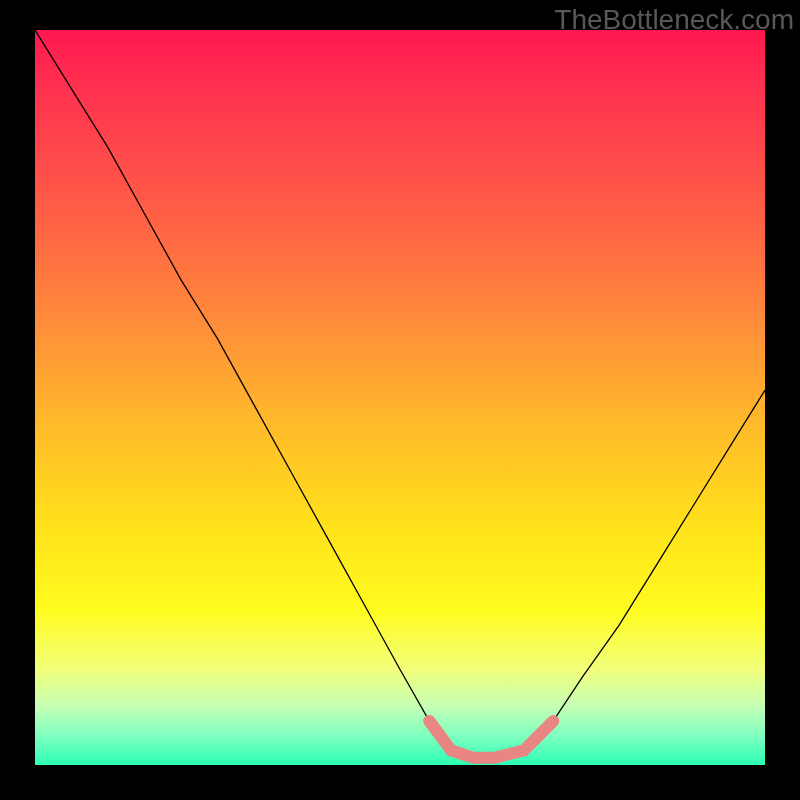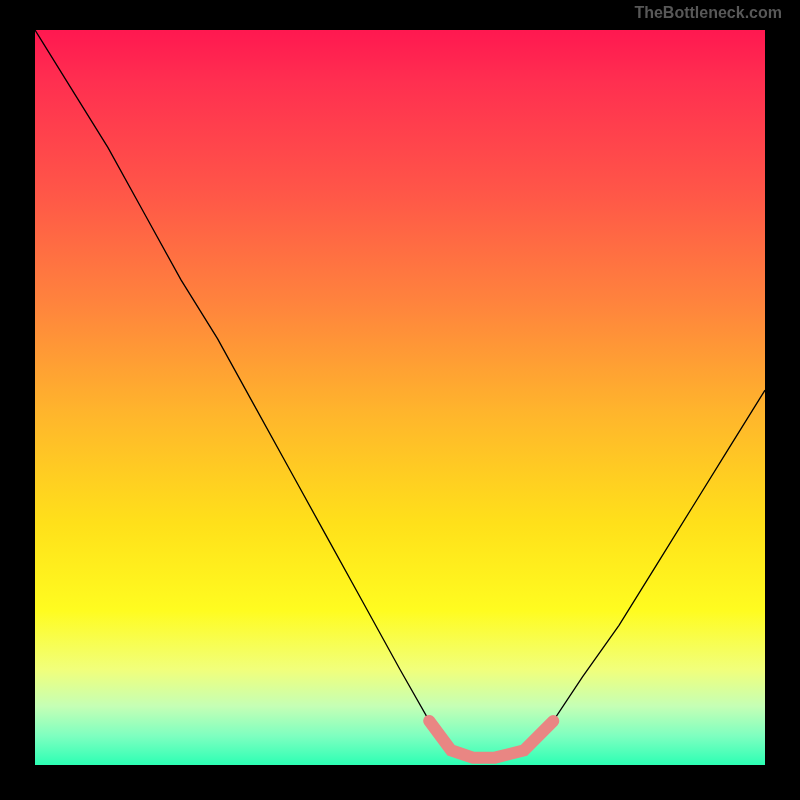--- a/index.html
+++ b/index.html
@@ -7,24 +7,24 @@
     padding: 0;
     width: 800px;
     height: 800px;
     background: #000;
     position: relative;
     font-family: Arial, sans-serif;
   }
   .watermark {
     position: absolute;
     top: 4px;
-    right: 18px;
+    right: 6px;
     color: #585858;
-    font-size: 16px;
-    font-weight: 700;
+    font-size: 28px;
+    font-weight: 400;
     z-index: 10;
   }
   .plot-area {
     position: absolute;
     left: 35px;
     top: 30px;
     width: 730px;
     height: 735px;
     overflow: hidden;
   }

